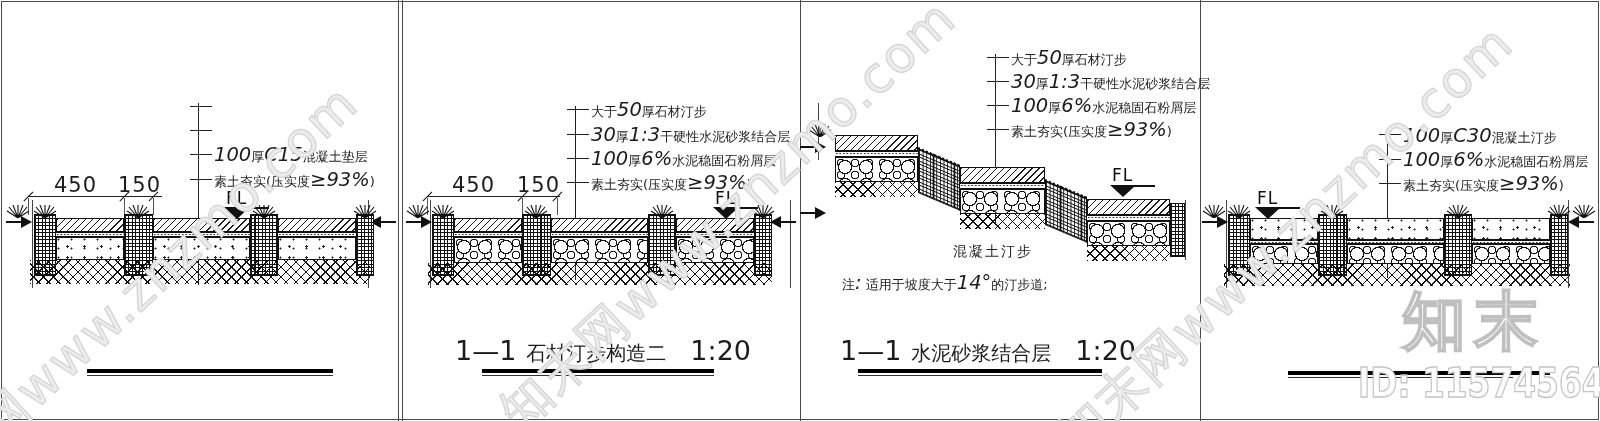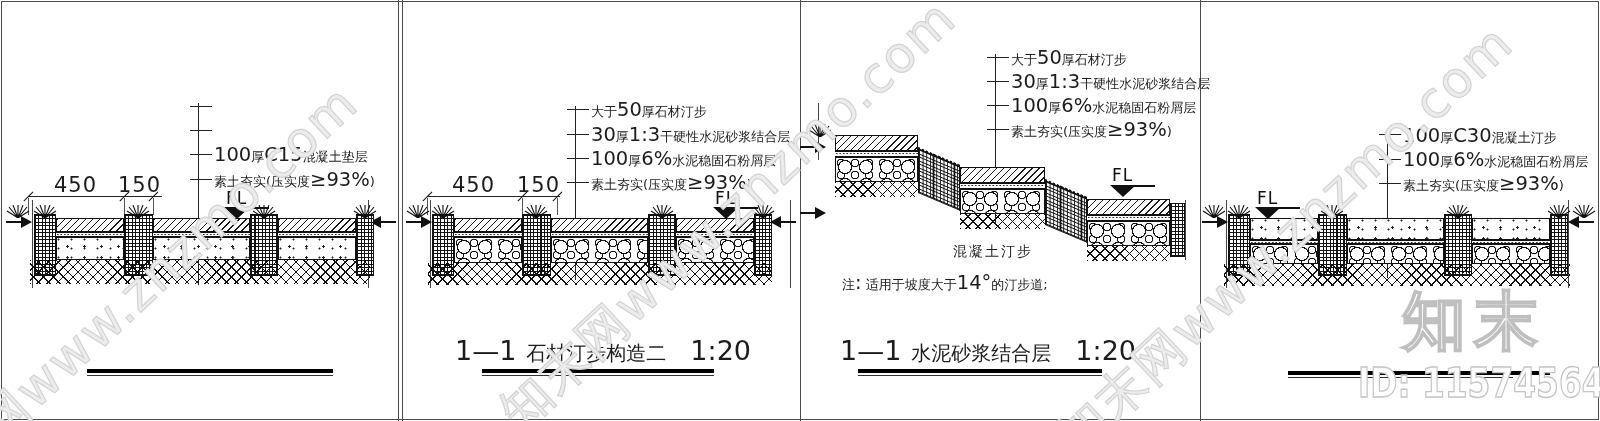--- a/index.html
+++ b/index.html
@@ -46,21 +46,21 @@
   .brk{position:absolute;width:22px;height:1.6px;background:#111;}
   .brk::after{content:'';position:absolute;top:-5px;border-style:solid;}
   .brk-r::after{right:-4px;border-width:6px 0 6px 11px;border-color:transparent transparent transparent #111;}
   .brk-l::after{left:-4px;border-width:6px 11px 6px 0;border-color:transparent #111 transparent transparent;}
   .grass{position:absolute;top:205px;}
 
   
   .ann-v{position:absolute;width:1.2px;background:#222;}
   .ann-t{position:absolute;height:1.2px;width:22px;background:#222;}
   .ann-x{position:absolute;white-space:nowrap;font-size:13px;line-height:20px;color:#1c1c1c;}
-  .cad .n{font-size:1.5em;}
+  .cad .n{font-size:1.5em;font-style:italic;}
   .fl-txt{position:absolute;font-size:17px;letter-spacing:1px;color:#111;}
   .fl-bar{position:absolute;height:1.5px;background:#111;width:34px;}
   .fl-tri{position:absolute;width:0;height:0;border-left:13px solid transparent;border-right:13px solid transparent;border-top:12px solid #111;}
   .seclabel{position:absolute;font-size:14px;letter-spacing:2px;color:#1c1c1c;}
   .notetxt{position:absolute;font-size:13px;white-space:nowrap;color:#1c1c1c;}
 
   
   .ttl{position:absolute;text-align:center;white-space:nowrap;line-height:36px;}
   .tnum{font-size:27px;}
   .tname{font-size:20px;margin:0 10px;}

